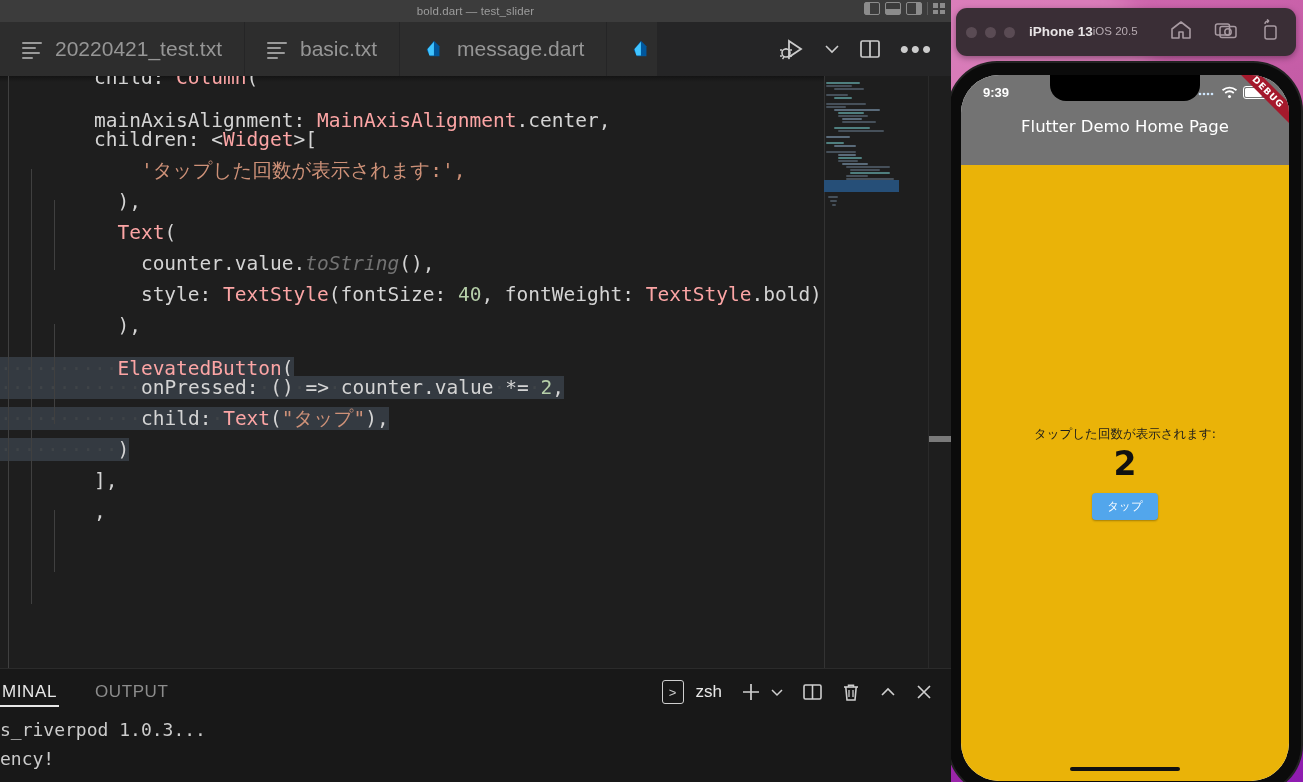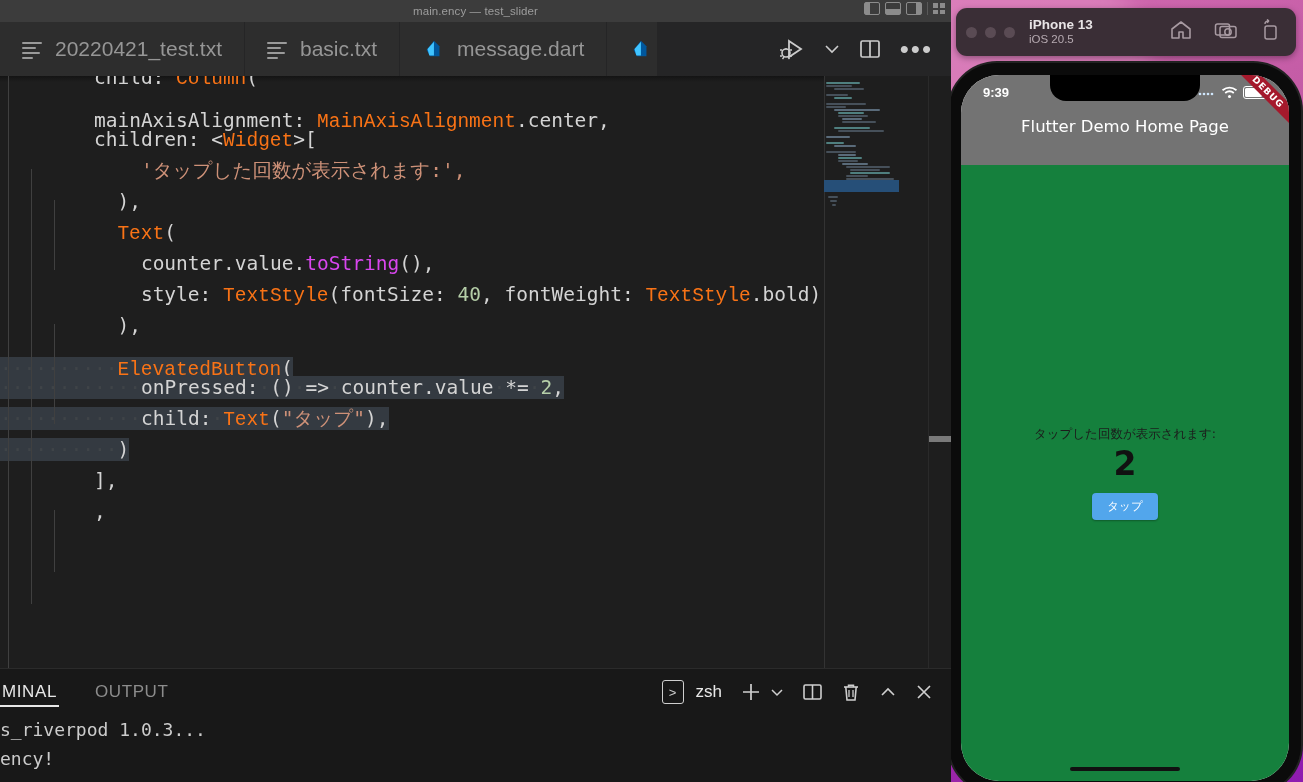--- a/index.html
+++ b/index.html
@@ -38,24 +38,24 @@
   .tabspacer{flex:1;background:#252526;}
   .tabactions{position:absolute;right:0;top:0;height:54px;display:flex;align-items:center;gap:18px;padding:0 18px;background:#252526;}
   .icbtn{color:#ccc;display:flex;align-items:center;}
   .ellipsis{font-size:26px;line-height:10px;color:#cccccc;letter-spacing:2px;}
 
   
   .editor{position:absolute;left:0;top:76px;right:0;height:592px;background:#1e1e1e;overflow:hidden;}
   .codewrap{position:absolute;left:0;top:0;right:0;bottom:0;font-family:"DejaVu Sans Mono","Liberation Mono",monospace;font-size:19.5px;line-height:31px;color:#d4d4d4;}
   .cl{white-space:pre;height:31px;position:relative;padding-left:0;}
   .kw{color:#569cd6;}
-  .type{color:#f97316;font-family:Liberation Mono, monospace;}
+  .type{color:#fca5a5;}
   .str{color:#ce9178;}
   .num{color:#b5cea8;}
-  .fn{color:#d946ef;}
+  .fn{color:#737373;font-style:italic;}
   .plain{color:#d4d4d4;}
   .sel{background:#343a41;}
   .guide{position:absolute;top:0;bottom:0;width:1px;background:#404040;}
   .dot{color:#3f4448;}
   .minimap{position:absolute;right:22px;top:0;width:105px;height:592px;background:#1e1e1e;}
   .mmline{position:absolute;height:2px;border-radius:1px;}
   .mmsel{position:absolute;left:0;width:75px;height:12px;background:#264f78;}
   .mmedge{position:absolute;left:0;top:0;bottom:0;width:1px;background:#333;}
   .scrollcol{position:absolute;right:0;top:0;width:22px;height:592px;background:#1e1e1e;border-left:1px solid #2a2a2a;}
   .scrollmark{position:absolute;left:0;width:22px;height:6px;background:#7a7a7a;}
@@ -72,49 +72,49 @@
   .shellname{font-size:17px;color:#e8e8e8;margin-left:-6px;}
   .termbody{font-family:"DejaVu Sans Mono","Liberation Mono",monospace;font-size:18px;color:#cccccc;line-height:29px;padding-left:0;}
 
   
   #simwrap{position:absolute;left:951px;top:0;width:352px;height:782px;overflow:hidden;
     background:linear-gradient(160deg,#d16ab0 0%,#c75fa8 18%,#b84f9f 42%,#a83ca0 66%,#9b27a8 84%,#8e1bb0 100%);}
   #simwrap .wallglow{position:absolute;left:-60px;top:-40px;width:260px;height:200px;border-radius:50%;background:rgba(230,150,200,.45);filter:blur(10px);}
   .simtoolbar{position:absolute;left:5px;top:8px;width:340px;height:48px;background:#3a2e36;border-radius:11px;display:flex;align-items:center;padding:0 10px;box-sizing:border-box;box-shadow:0 2px 6px rgba(0,0,0,.35);}
   .tlights{display:flex;gap:8px;margin-right:14px;}
   .tl{width:11px;height:11px;border-radius:50%;background:#5a4b54;}
-  .devinfo{display:flex;flex-direction:column;line-height:1.1;}
+  .devinfo{display:flex;flex-direction:row;line-height:1.1;}
   .devname{font-size:13.5px;color:#e8e4e6;font-weight:bold;}
   .devos{font-size:11.5px;color:#b6aab1;}
   .tbicons{margin-left:auto;display:flex;gap:22px;align-items:center;padding-right:6px;}
 
   .phone{position:absolute;left:-2px;top:63px;width:352px;height:730px;background:#0b0b0b;border-radius:48px;box-shadow:0 0 0 2px #222;}
   .screen{position:absolute;left:12px;top:12px;right:12px;bottom:12px;border-radius:38px;overflow:hidden;background:#fafafa;}
   .appbar{height:90px;background:#737373;position:relative;}
   .notch{position:absolute;left:50%;transform:translateX(-50%);top:0;width:150px;height:26px;background:#000;border-radius:0 0 16px 16px;}
   .statusbar{height:34px;display:flex;align-items:center;justify-content:space-between;padding:0 22px;color:#fff;font-size:13px;font-weight:bold;}
   .statusright{display:flex;align-items:center;gap:5px;}
   .battery{width:22px;height:11px;border:1.5px solid #fff;border-radius:3px;position:relative;}
   .battery::after{content:"";position:absolute;right:-3px;top:3px;width:2px;height:5px;background:#fff;border-radius:0 1px 1px 0;}
   .battery i{position:absolute;left:1px;top:1px;bottom:1px;width:17px;background:#fff;border-radius:1.5px;}
   .apptitle{text-align:center;font-size:16.5px;color:#fff;padding-top:8px;font-family:"DejaVu Sans",sans-serif;}
-  .appbody{position:absolute;left:0;right:0;top:90px;bottom:0;background:#15803d;display:flex;flex-direction:column;align-items:center;justify-content:center;}
+  .appbody{position:absolute;left:0;right:0;top:90px;bottom:0;background:#eab308;display:flex;flex-direction:column;align-items:center;justify-content:center;}
   .hint{font-size:12.5px;color:#1c1c1c;font-family:"DejaVu Sans",sans-serif;}
   .counter{font-size:33px;font-weight:bold;color:#111;line-height:1.25;font-family:"DejaVu Sans",sans-serif;}
   .tapbtn{margin-top:9px;background:#52a6ec;color:#fff;border:none;border-radius:4px;padding:6px 15px;font-size:11.5px;box-shadow:0 1px 2px rgba(0,0,0,.3);font-family:"DejaVu Sans",sans-serif;}
   .homebar{position:absolute;left:50%;transform:translateX(-50%);bottom:10px;width:110px;height:4px;background:#111;border-radius:3px;}
   .debugbanner{position:absolute;right:-34px;top:10px;width:110px;text-align:center;background:#a5192c;color:#fff;font-size:9px;font-weight:bold;letter-spacing:1px;transform:rotate(45deg);padding:2px 0;font-family:"DejaVu Sans",sans-serif;}
 </style>
 </head>
 <body>
 
 <div id="vscode">
 
   <div class="titlebar">
-    <span class="title">main.ency — test_slider</span>
+    <span class="title">bold.dart — test_slider</span>
     <div class="layout-icons">
       <span class="lay l"></span>
       <span class="lay b"></span>
       <span class="lay r"></span>
       <span class="vdiv"></span>
       <span class="panelicon">
           <i></i>
           <i></i>
           <i></i>
           <i></i>

